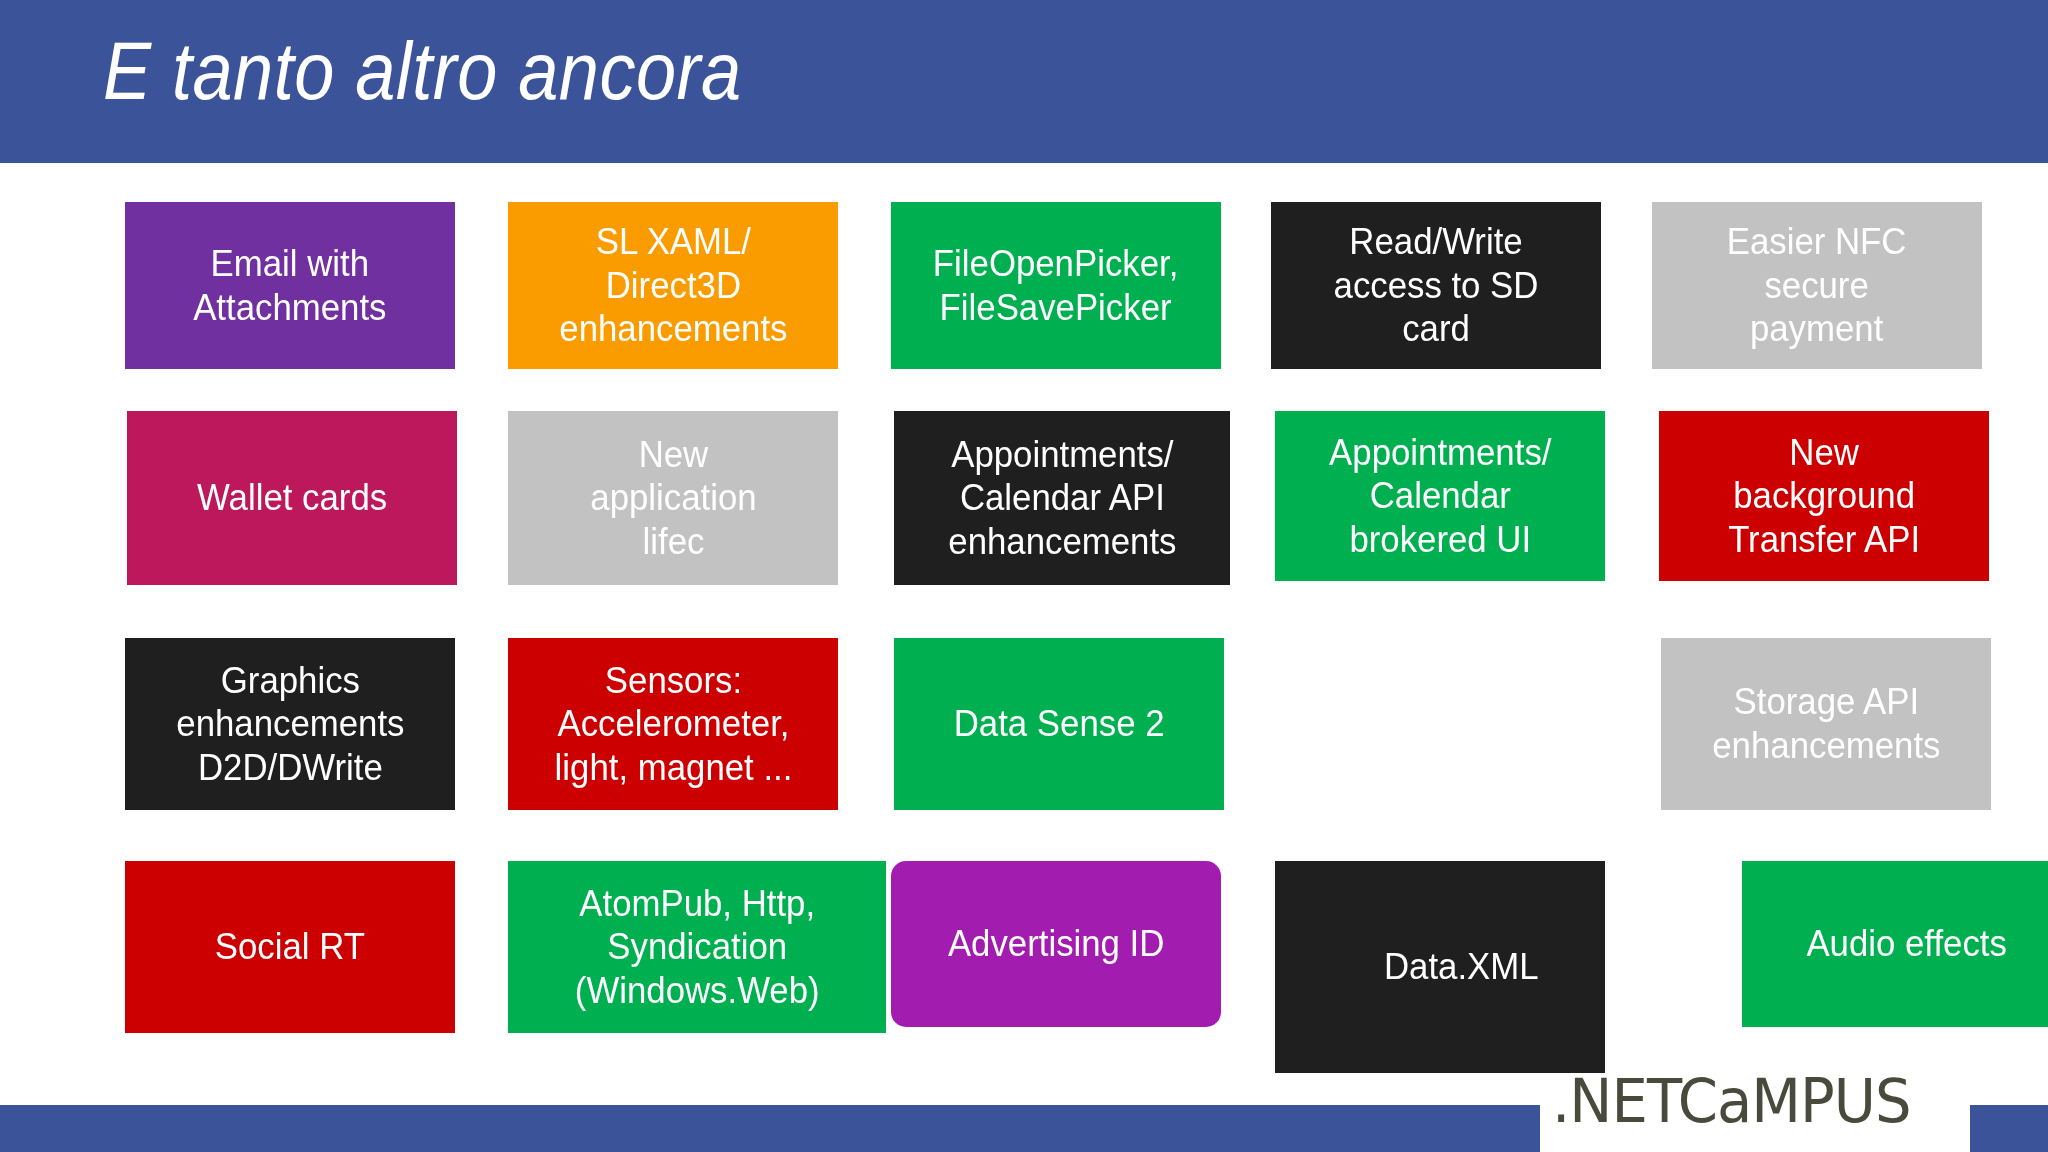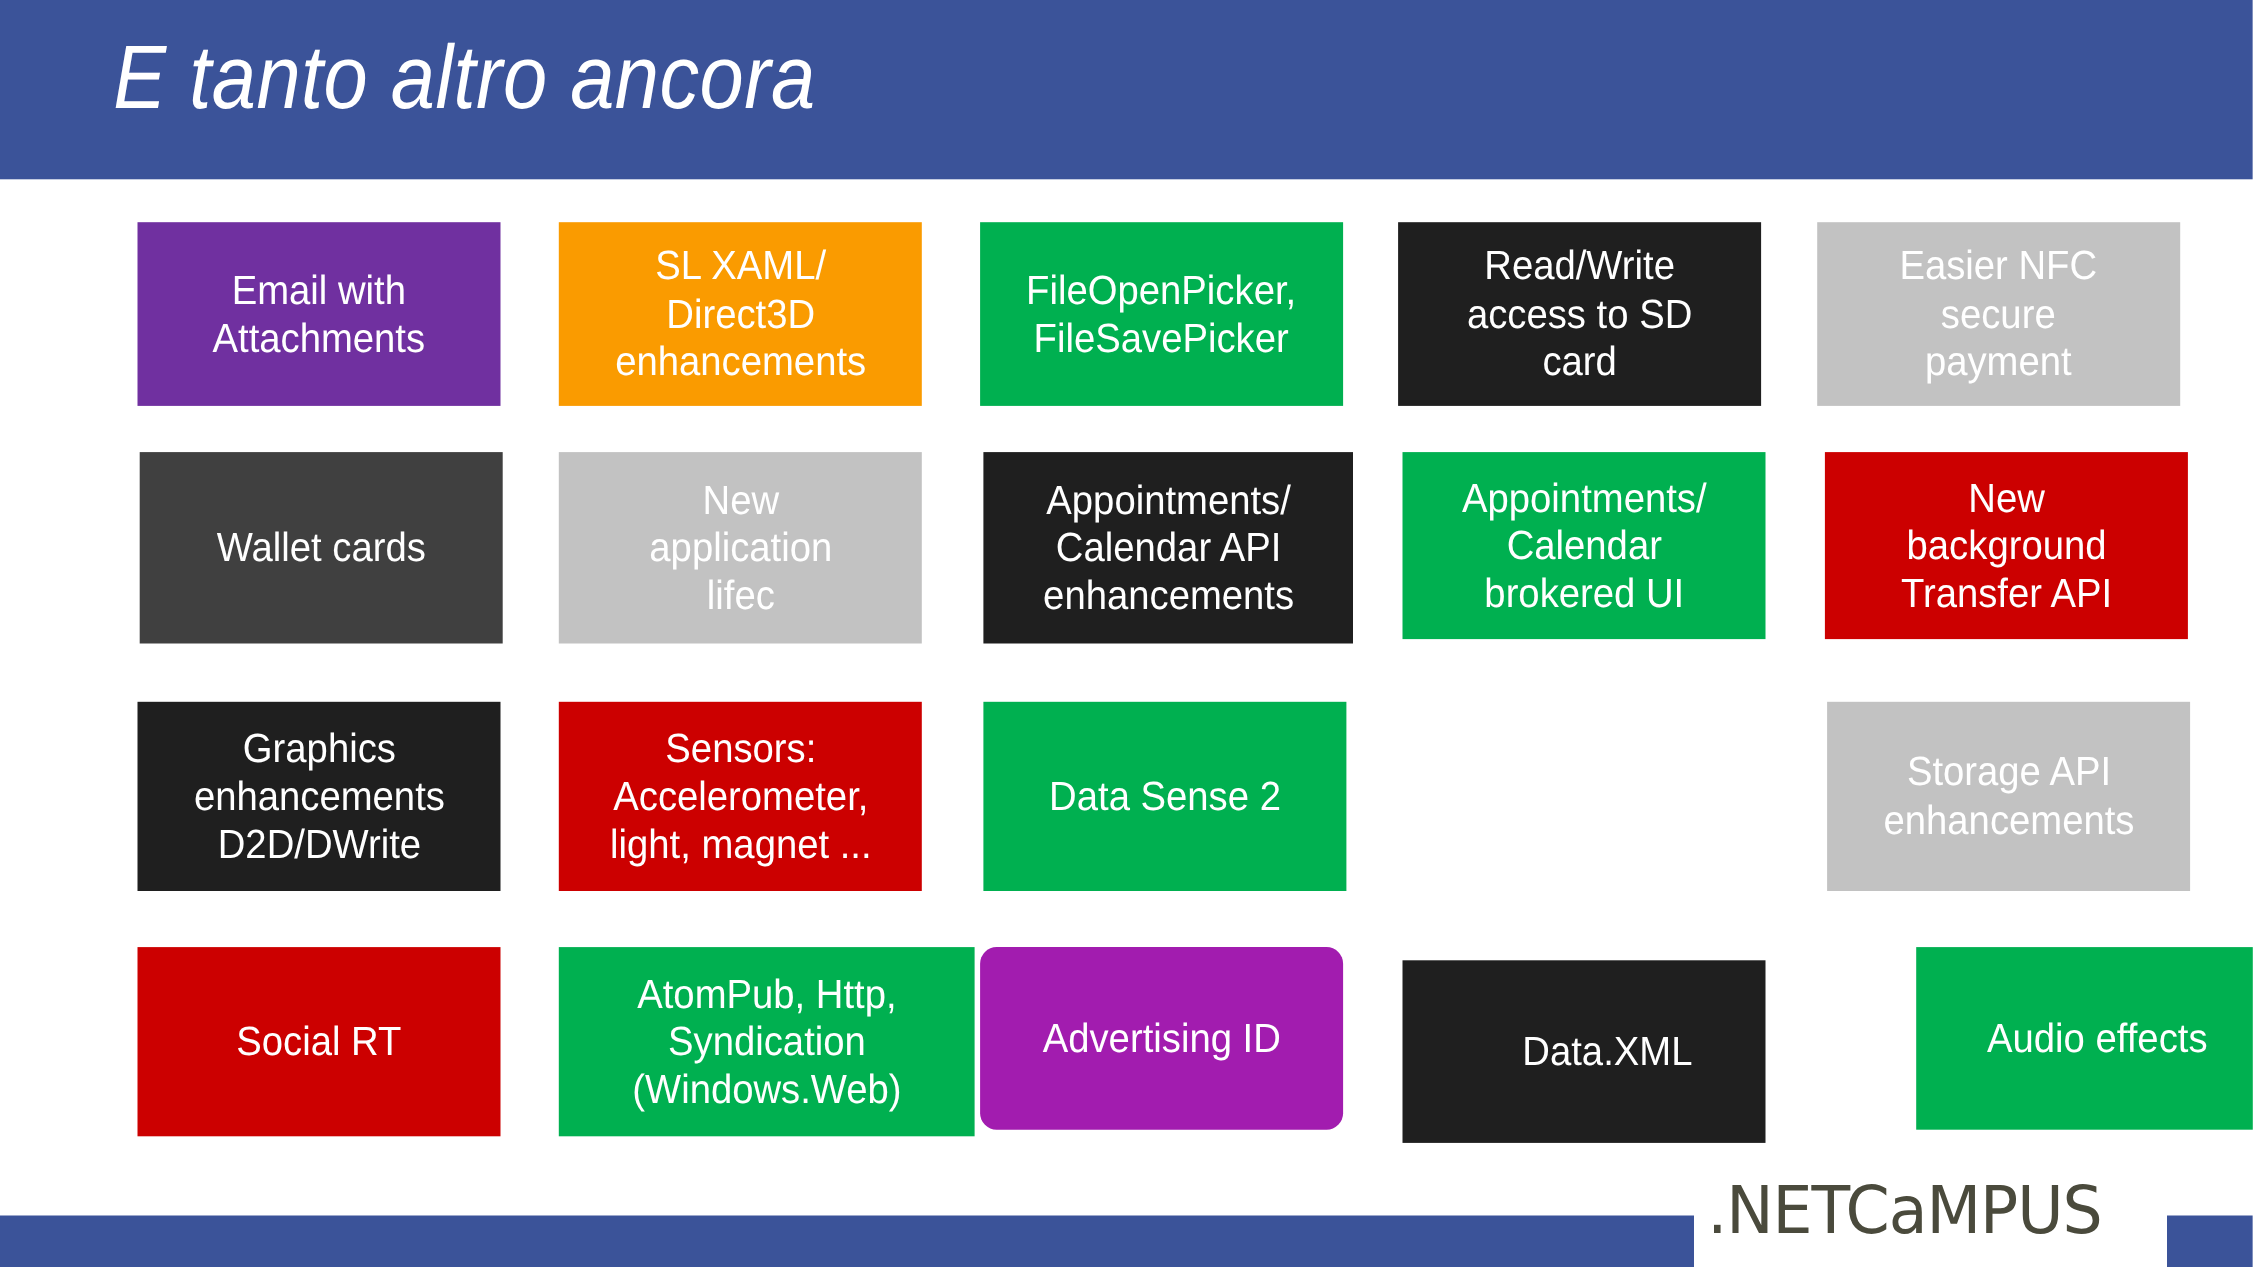--- a/index.html
+++ b/index.html
@@ -94,21 +94,21 @@
   
   .r2 .c0 { left: 125px;  top: 15px;  width: 330px; height: 172px; }
   .r2 .c1 { left: 508px;  top: 15px;  width: 330px; height: 172px; }
   .r2 .c2 { left: 894px;  top: 15px;  width: 330px; height: 172px; }
   .r2 .c3 { left: 1275px; top: 15px;  width: 330px; height: 172px; }
   .r2 .c4 { left: 1661px; top: 15px;  width: 330px; height: 172px; }
   
   .r3 .c0 { left: 125px;  top: 8px;   width: 330px; height: 172px; }
   .r3 .c1 { left: 508px;  top: 8px;   width: 378px; height: 172px; }
   .r3 .c2 { left: 891px;  top: 8px;   width: 330px; height: 166px; }
-  .r3 .c3 { left: 1275px; top: 20px;   width: 330px; height: 166px; padding-left: 48px; }
+  .r3 .c3 { left: 1275px; top: 8px;   width: 330px; height: 212px; padding-left: 48px; }
   .r3 .c4 { left: 1742px; top: 8px;   width: 330px; height: 166px; }
 
   
   #footer-bar-left {
     position: absolute;
     left: 0;
     top: 1105px;
     width: 1540px;
     height: 47px;
     background: #3b5399;
@@ -172,21 +172,21 @@
 card</span>
     </div>
     <div class="tile c4" style="background: rgb(194, 194, 194);">
       <span class="tile-label">Easier NFC
 secure
 payment</span>
     </div>
   </div>
 
   <div class="tile-row r1">
-    <div class="tile c0" style="background: #404040; justify-content: center;">
+    <div class="tile c0" style="background: #be185d; justify-content: center;">
       <span class="tile-label">Wallet cards</span>
     </div>
     <div class="tile c1" style="background: rgb(194, 194, 194);">
       <span class="tile-label">New
 application
 lifec</span>
     </div>
     <div class="tile c2" style="background: rgb(31, 31, 31);">
       <span class="tile-label">Appointments/
 Calendar API

